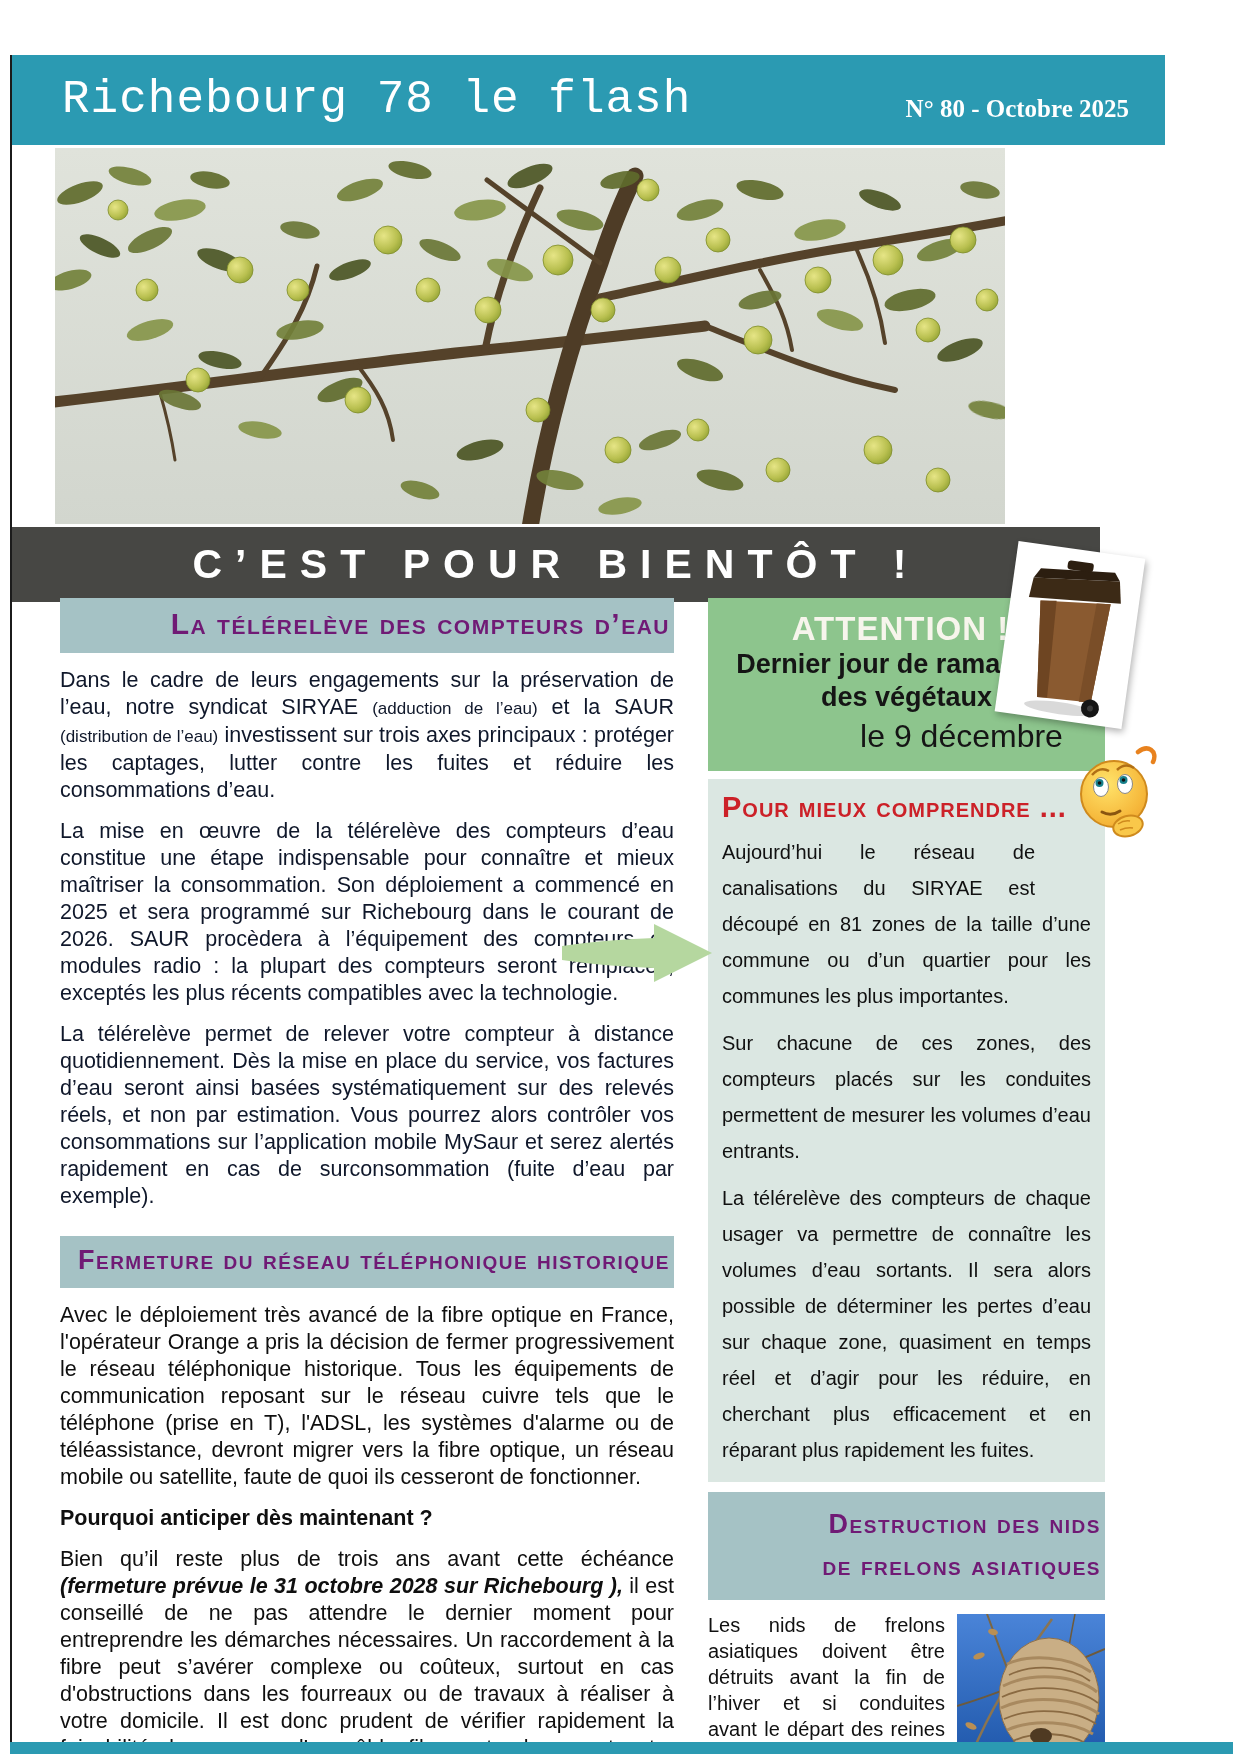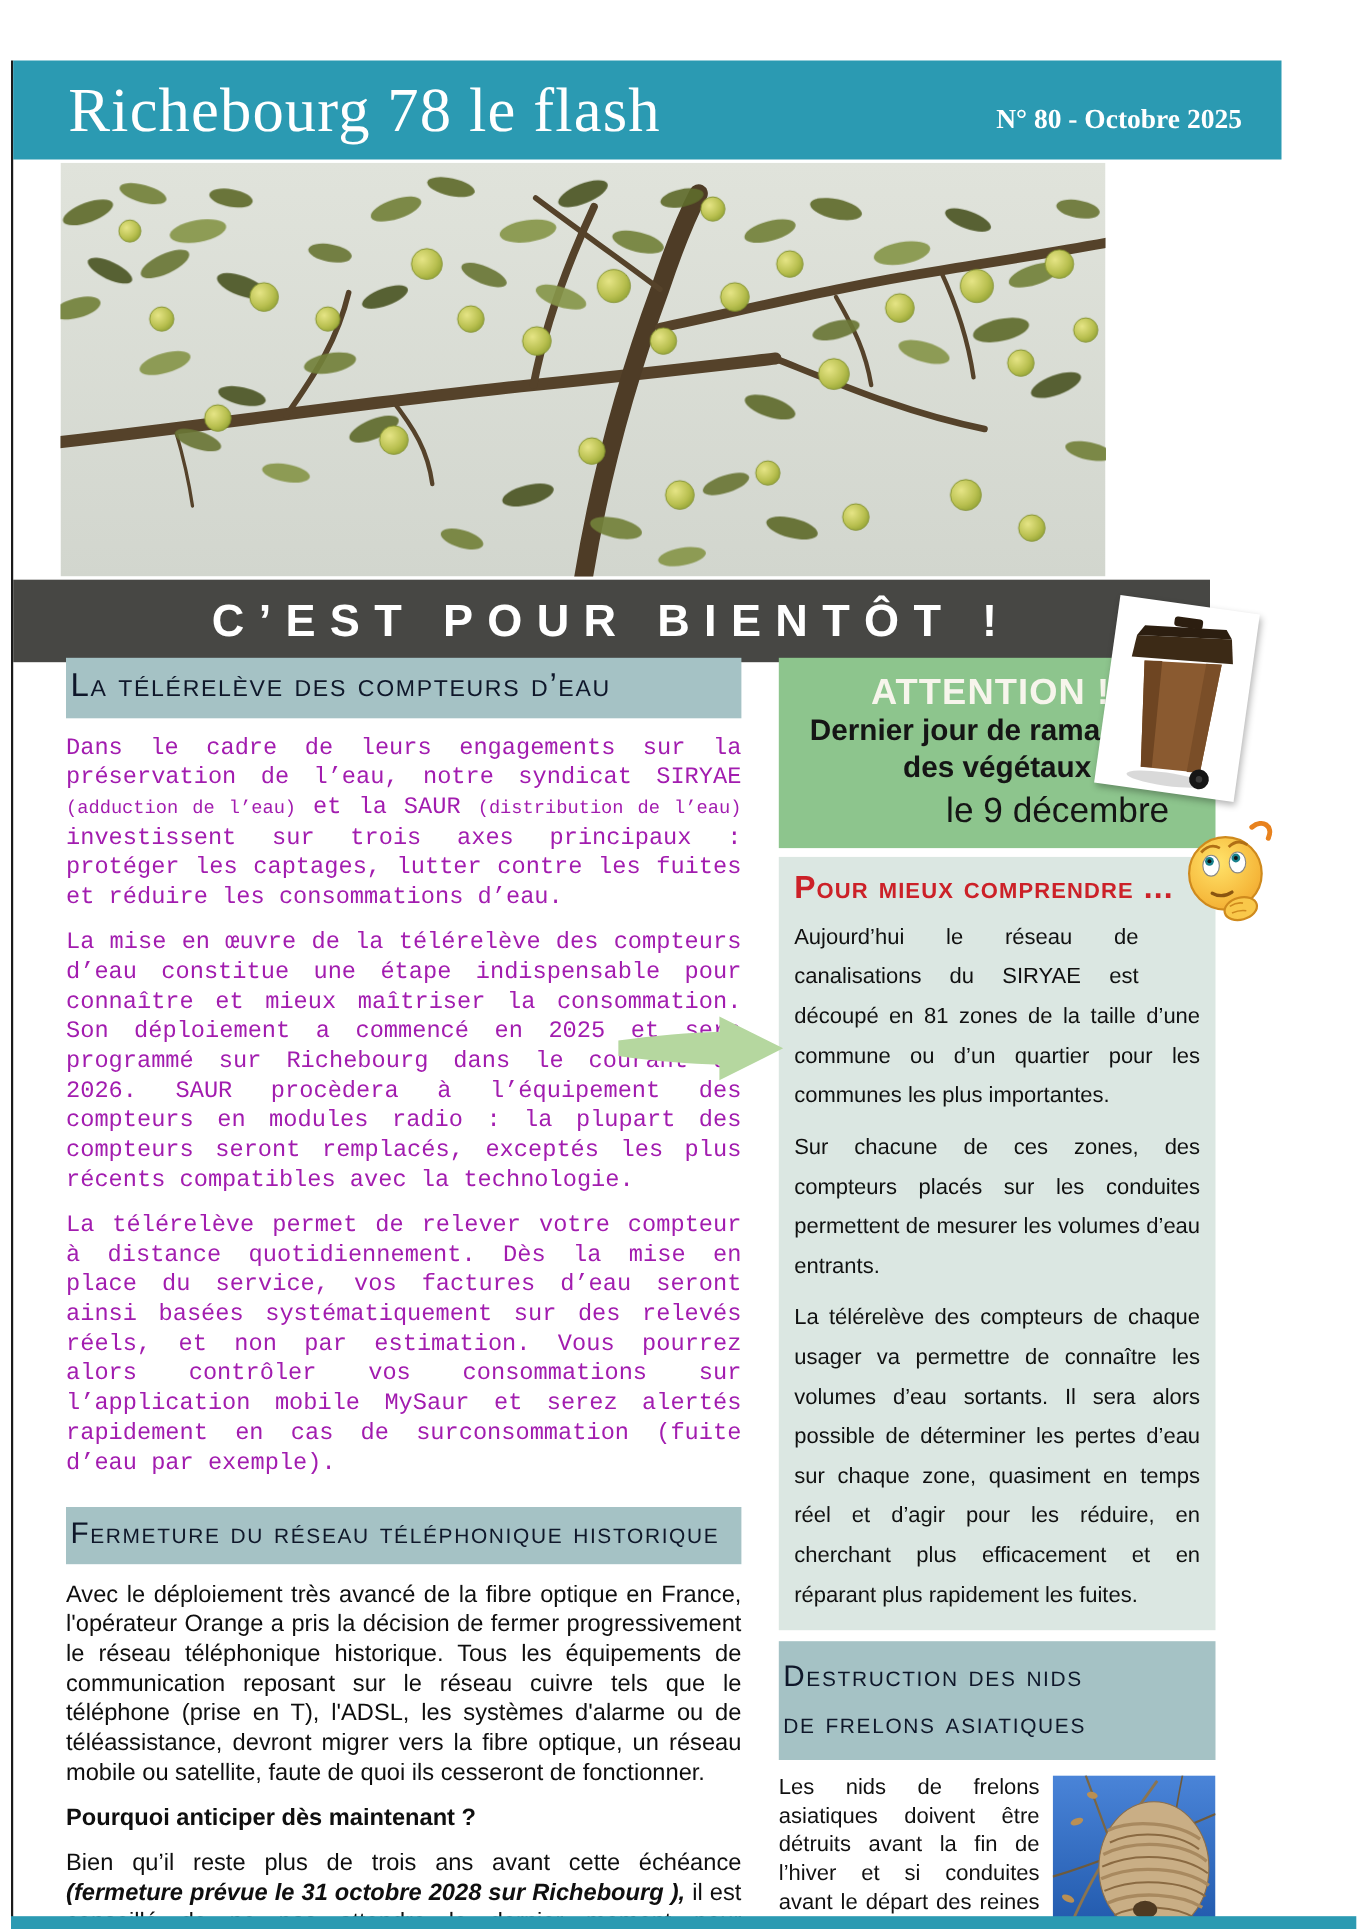--- a/index.html
+++ b/index.html
@@ -8,45 +8,45 @@
   .abs{position:absolute;}
 
   
   .left-rule{left:10px;top:55px;width:2px;height:1699px;background:#1b1b1b;}
   .bottom-bar{left:10px;top:1742px;width:1223px;height:12px;background:#2b9ab2;}
 
   
   .masthead{left:12px;top:55px;width:1153px;height:90px;background:#2b9ab2;
             display:flex;align-items:center;justify-content:space-between;
             padding:0 36px 0 50px;box-sizing:border-box;}
-  .masthead-title{font-family:Liberation Serif, serif;font-size:57px;color:#ffffff;
+  .masthead-title{font-family:Liberation Mono, monospace;font-size:46px;color:#ffffff;
                   letter-spacing:1px;white-space:nowrap;}
   .issue-label{font-family:"Liberation Serif",serif;font-size:25px;font-weight:bold;
                color:#ffffff;margin-top:18px;white-space:nowrap;}
 
   
   .photo{left:55px;top:148px;width:950px;height:376px;}
   .photo svg{display:block;width:100%;height:100%;}
 
   
   .cta-banner{left:12px;top:527px;width:1088px;height:75px;background:#474744;
               display:flex;align-items:center;justify-content:center;}
   .cta-banner span{color:#ffffff;font-weight:bold;font-size:41px;letter-spacing:13px;white-space:nowrap;}
 
   
   .col-left{left:60px;top:598px;width:614px;}
   .col-right{left:708px;top:598px;width:397px;}
 
-  .section-head{background:#a5c2c5;text-align:left;font-weight:normal;
-                font-variant:small-caps;color:#0f172a;padding:9px 4px 12px;letter-spacing:1.5px;}
+  .section-head{background:#a5c2c5;text-align:right;font-weight:bold;
+                font-variant:small-caps;color:#701a75;padding:9px 4px 12px;letter-spacing:1.5px;}
   .head-lg{font-size:30px;}
   .head-md{font-size:27px;}
 
   .col-left p{margin:14px 0 0;text-align:justify;font-size:21.5px;line-height:27px;}
-  p.navy{color:#a21caf;font-family:Liberation Mono, monospace;}
+  p.navy{color:#0f172a;}
   p.ink{color:#0f0f0f;}
   .small-paren{font-size:17px;}
   .head2{margin-top:26px;}
   .subhead{margin:16px 0 0;font-size:22.5px;font-weight:bold;color:#0f0f0f;}
   .bold-it{font-weight:bold;font-style:italic;}
 
   
   .attention{background:#8dc58d;padding:12px 10px 16px;box-sizing:border-box;}
   .attention-title{text-align:center;color:#f7f5ec;font-weight:bold;font-size:33px;letter-spacing:1px;}
   .attention-line{text-align:center;color:#151515;font-weight:bold;font-size:27px;line-height:33px;}

